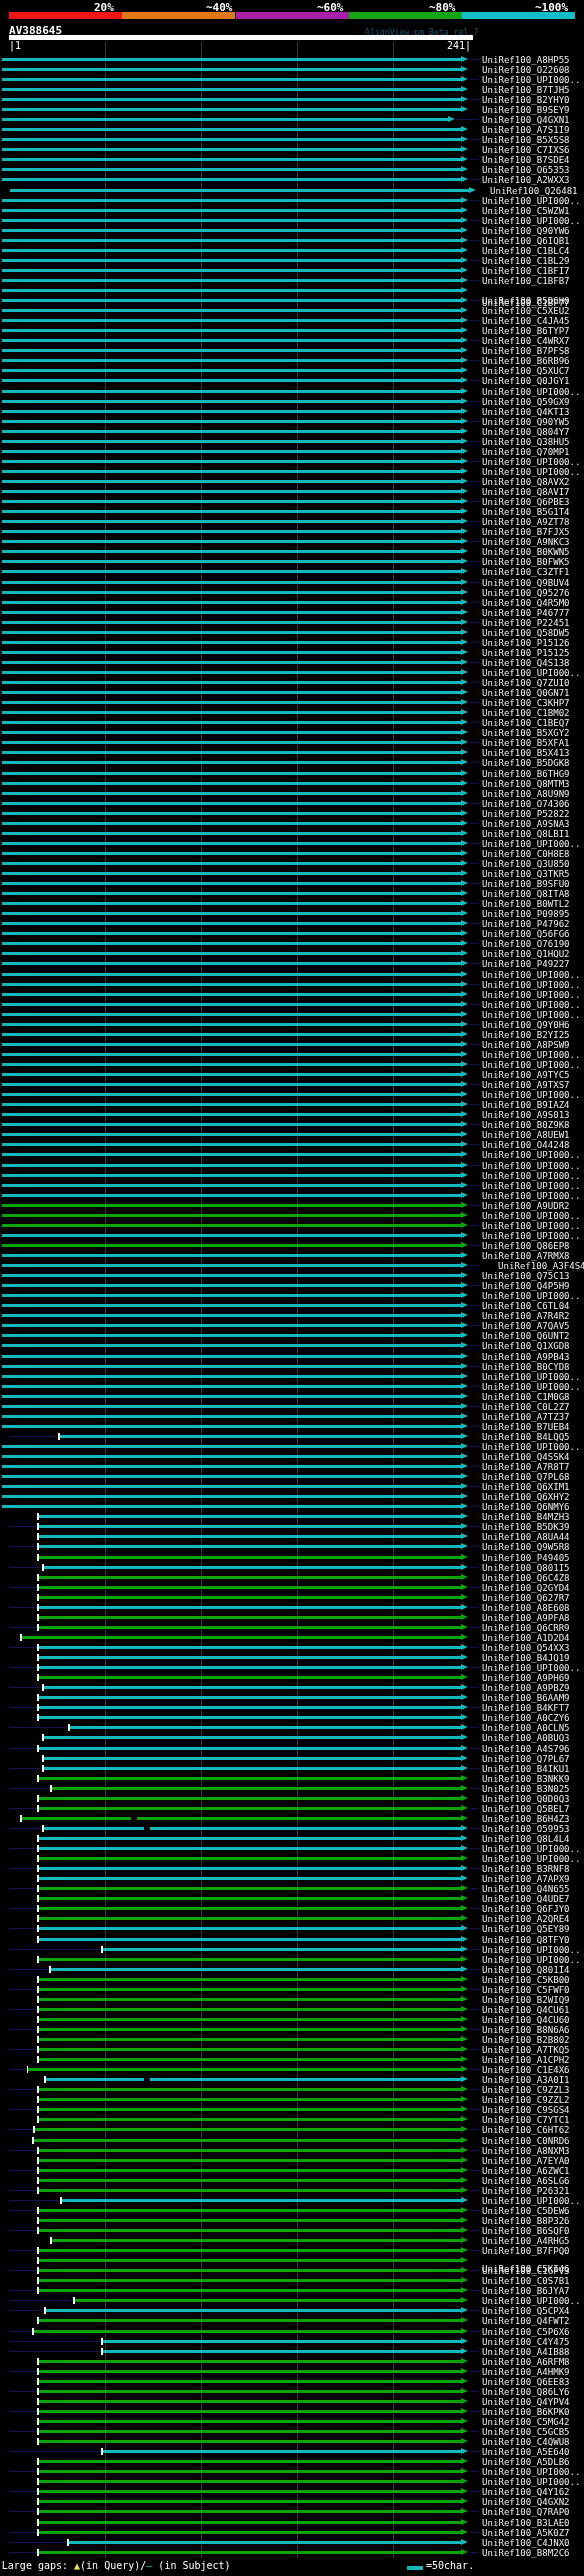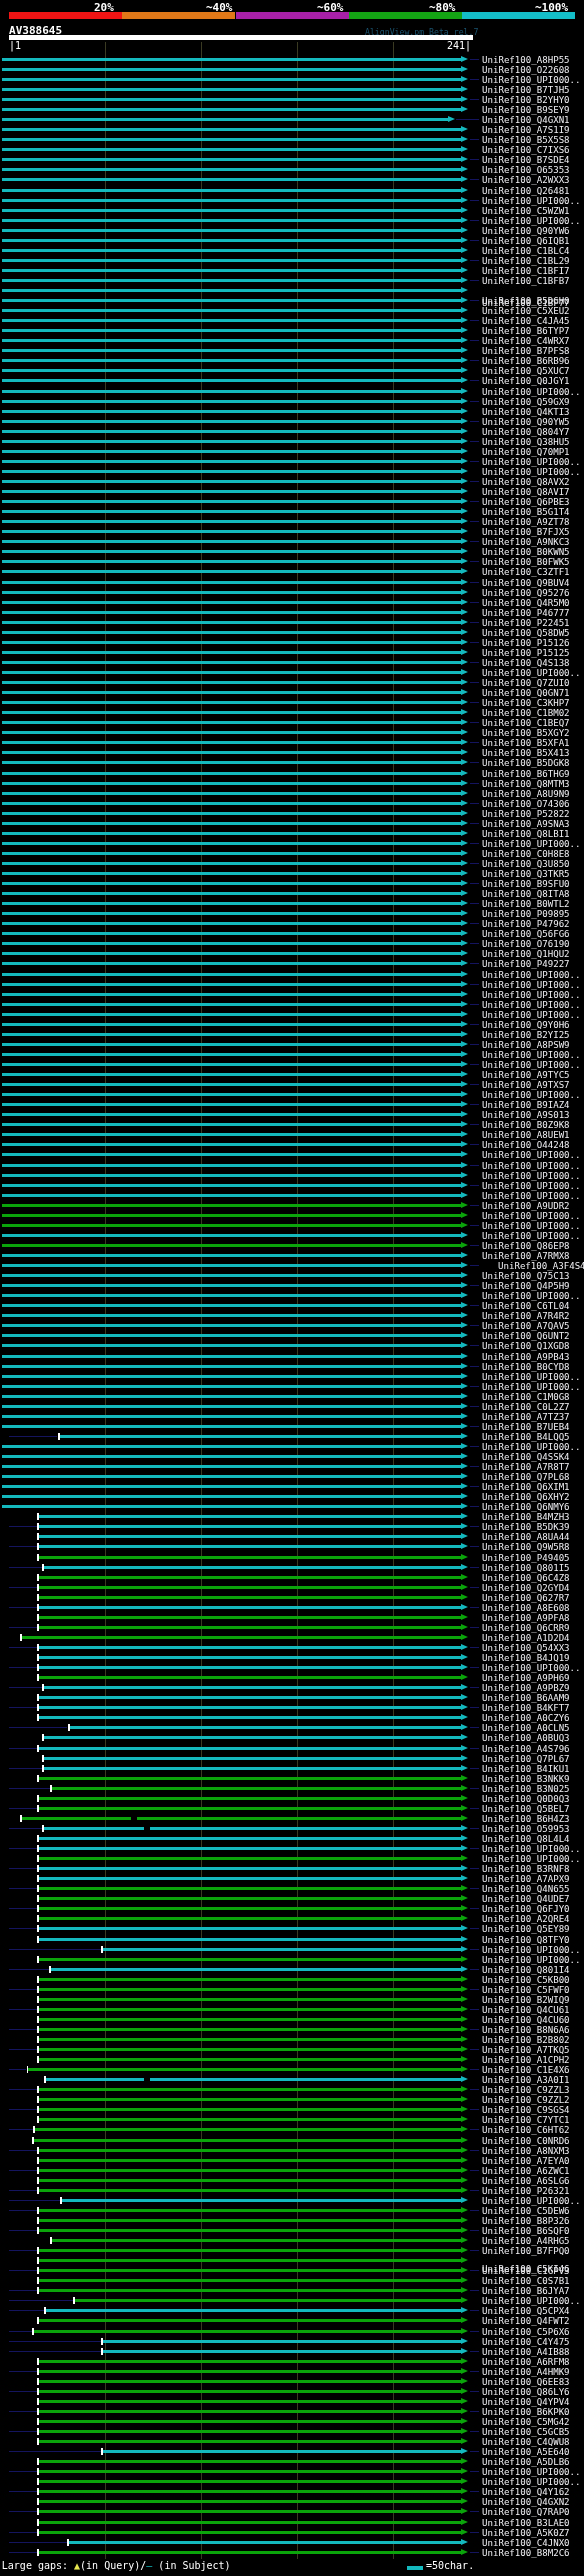--- a/index.html
+++ b/index.html
@@ -114,21 +114,21 @@
         <div class="abs" style="left: 1.8px; top: 2.7px; width: 460px; height: 3.7px; background: rgb(20, 185, 190);"></div>
         <div class="abs" style="left: 461px; top: 0.9px; width: 0px; height: 0px; border-top: 3.7px solid transparent; border-bottom: 3.7px solid transparent; border-left: 7.3px solid rgb(20, 185, 190);"></div>
         <div class="row-label" style="top: 0px;">UniRef100_O65353</div>
       </div>
       <div class="abs" style="left: 0px; top: 175px; width: 585px; height: 10px;">
         <div class="abs" style="left: 1.8px; top: 2.7px; width: 460px; height: 3.7px; background: rgb(20, 185, 190);"></div>
         <div class="abs" style="left: 461px; top: 0.9px; width: 0px; height: 0px; border-top: 3.7px solid transparent; border-bottom: 3.7px solid transparent; border-left: 7.3px solid rgb(20, 185, 190);"></div>
         <div class="abs" style="left: 470px; top: 3.7px; width: 9.1px; height: 1.8px; background: rgb(20, 20, 94);"></div>
         <div class="row-label" style="top: 0px;">UniRef100_A2WXX3</div>
       </div>
-      <div class="abs" style="left: 0px; top: 186px; width: 537px; height: 10px;">
+      <div class="abs" style="left: 8px; top: 186px; width: 537px; height: 10px;">
         <div class="abs" style="left: 1.8px; top: 2.7px; width: 460px; height: 3.7px; background: rgb(20, 185, 190);"></div>
         <div class="abs" style="left: 461px; top: 0.9px; width: 0px; height: 0px; border-top: 3.7px solid transparent; border-bottom: 3.7px solid transparent; border-left: 7.3px solid rgb(20, 185, 190);"></div>
         <div class="row-label" style="top: 0px;">UniRef100_Q26481</div>
       </div>
       <div class="abs" style="left: 0px; top: 196px; width: 585px; height: 10px;">
         <div class="abs" style="left: 1.8px; top: 2.7px; width: 460px; height: 3.7px; background: rgb(20, 185, 190);"></div>
         <div class="abs" style="left: 461px; top: 0.9px; width: 0px; height: 0px; border-top: 3.7px solid transparent; border-bottom: 3.7px solid transparent; border-left: 7.3px solid rgb(20, 185, 190);"></div>
         <div class="abs" style="left: 470px; top: 3.7px; width: 9.1px; height: 1.8px; background: rgb(20, 20, 94);"></div>
         <div class="row-label" style="top: 0px;">UniRef100_UPI000..</div>
       </div>

